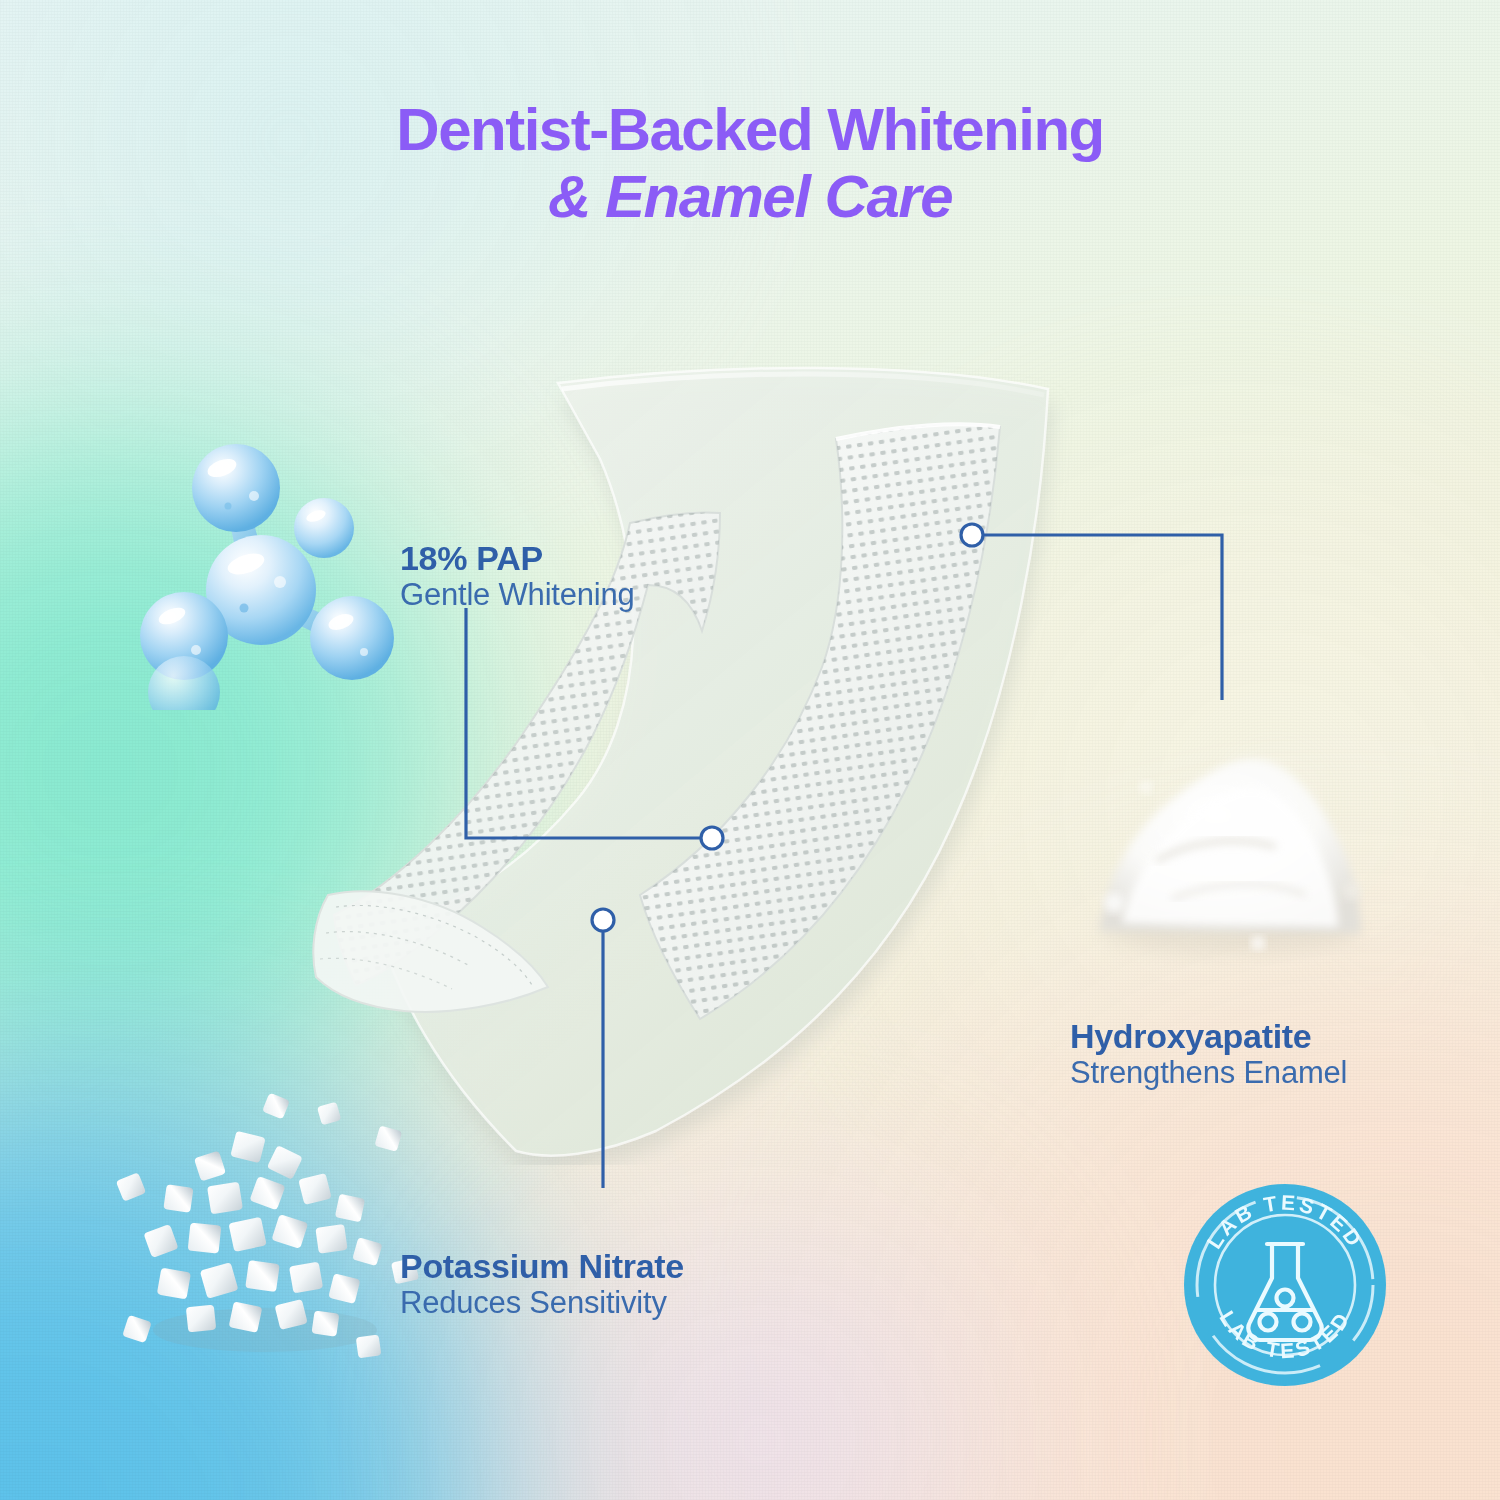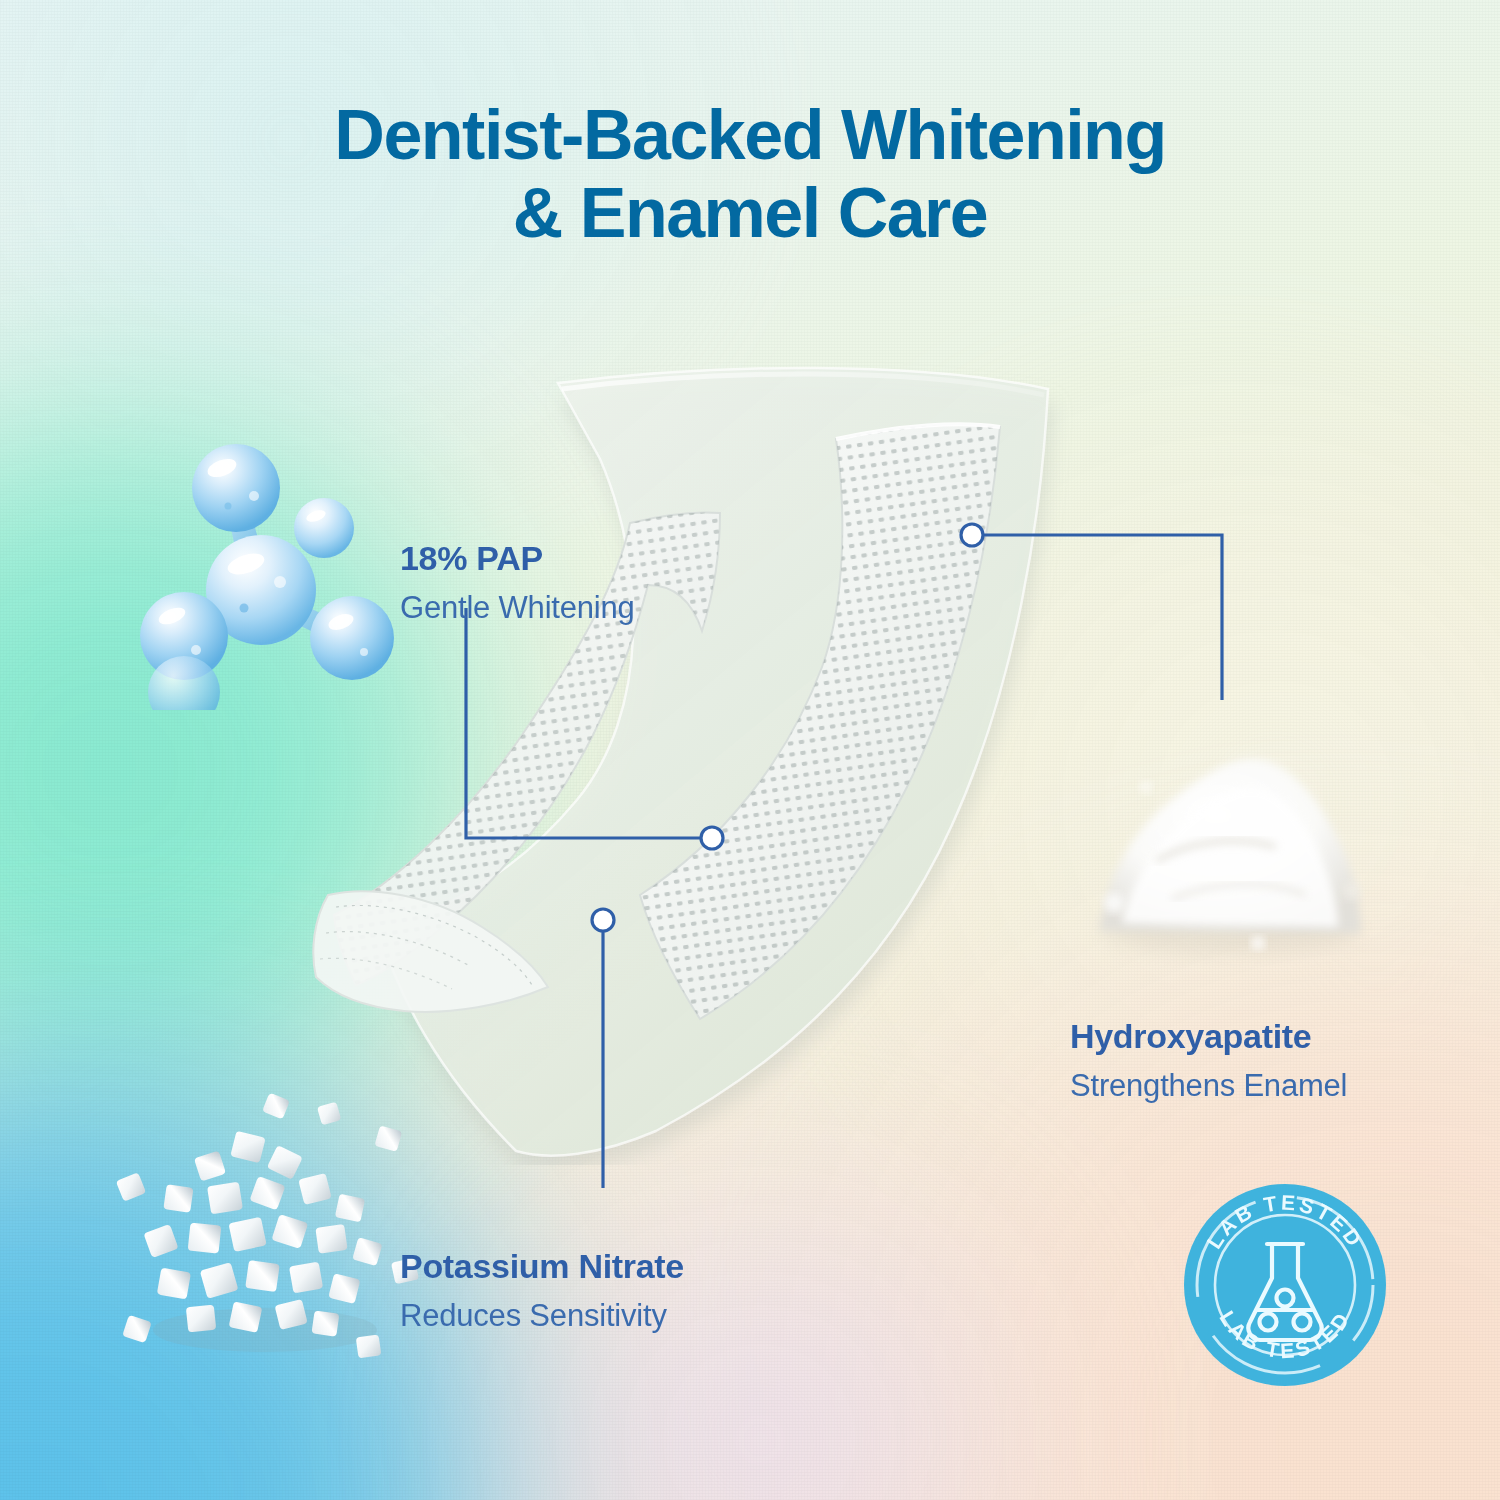--- a/index.html
+++ b/index.html
@@ -81,29 +81,29 @@
       repeating-linear-gradient(0deg, rgba(120,130,130,.35) 0 1px, transparent 1px 3px),
       repeating-linear-gradient(90deg, rgba(120,130,130,.30) 0 1px, transparent 1px 3px);
   }
 
   
   .headline {
     position: absolute;
     left: 0; right: 0;
     top: 96px;
     text-align: center;
-    color: #0369a1;
+    color: #8b5cf6;
     font-weight: 700;
-    font-size: 70px;
+    font-size: 60px;
     line-height: 1.12;
     letter-spacing: -1.5px;
     padding: 0 68px;
     box-sizing: border-box;
   }
-  .headline .l2 { display: block; }
+  .headline .l2 { display: block; font-style: italic; }
 
   
   .product {
     position: absolute;
     left: 300px;
     top: 355px;
     width: 800px;
     height: 830px;
   }
   .gel-svg {
@@ -153,21 +153,21 @@
     letter-spacing: -0.3px;
     color: #2f5fa8;
     margin-top: 40px;
   }
   .label .sub {
     display: block;
     font-weight: 400;
     font-size: 31px;
     letter-spacing: -0.2px;
     color: #3a6bae;
-    margin-top: 14px;
+    margin-top: 1px;
   }
   .label.pap      { left: 400px; top: 500px; }
   .label.hydroxy  { left: 1070px; top: 978px; text-align: left; }
   .label.potass   { left: 400px; top: 1208px; }
 
   
   .badge {
     position: absolute;
     left: 1182px;
     top: 1182px;

